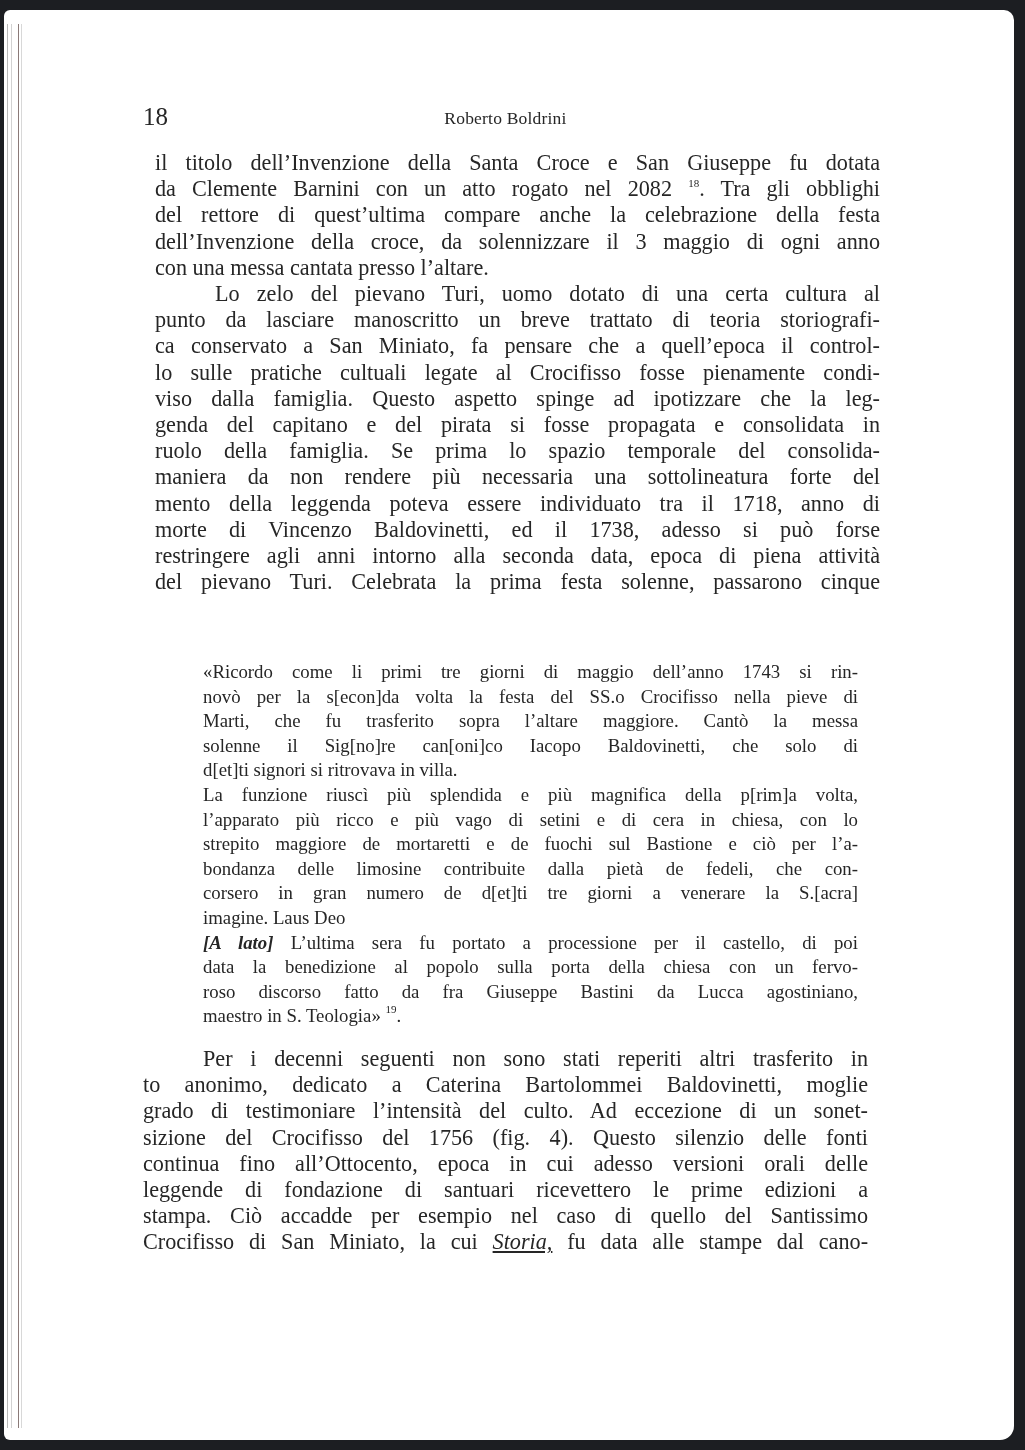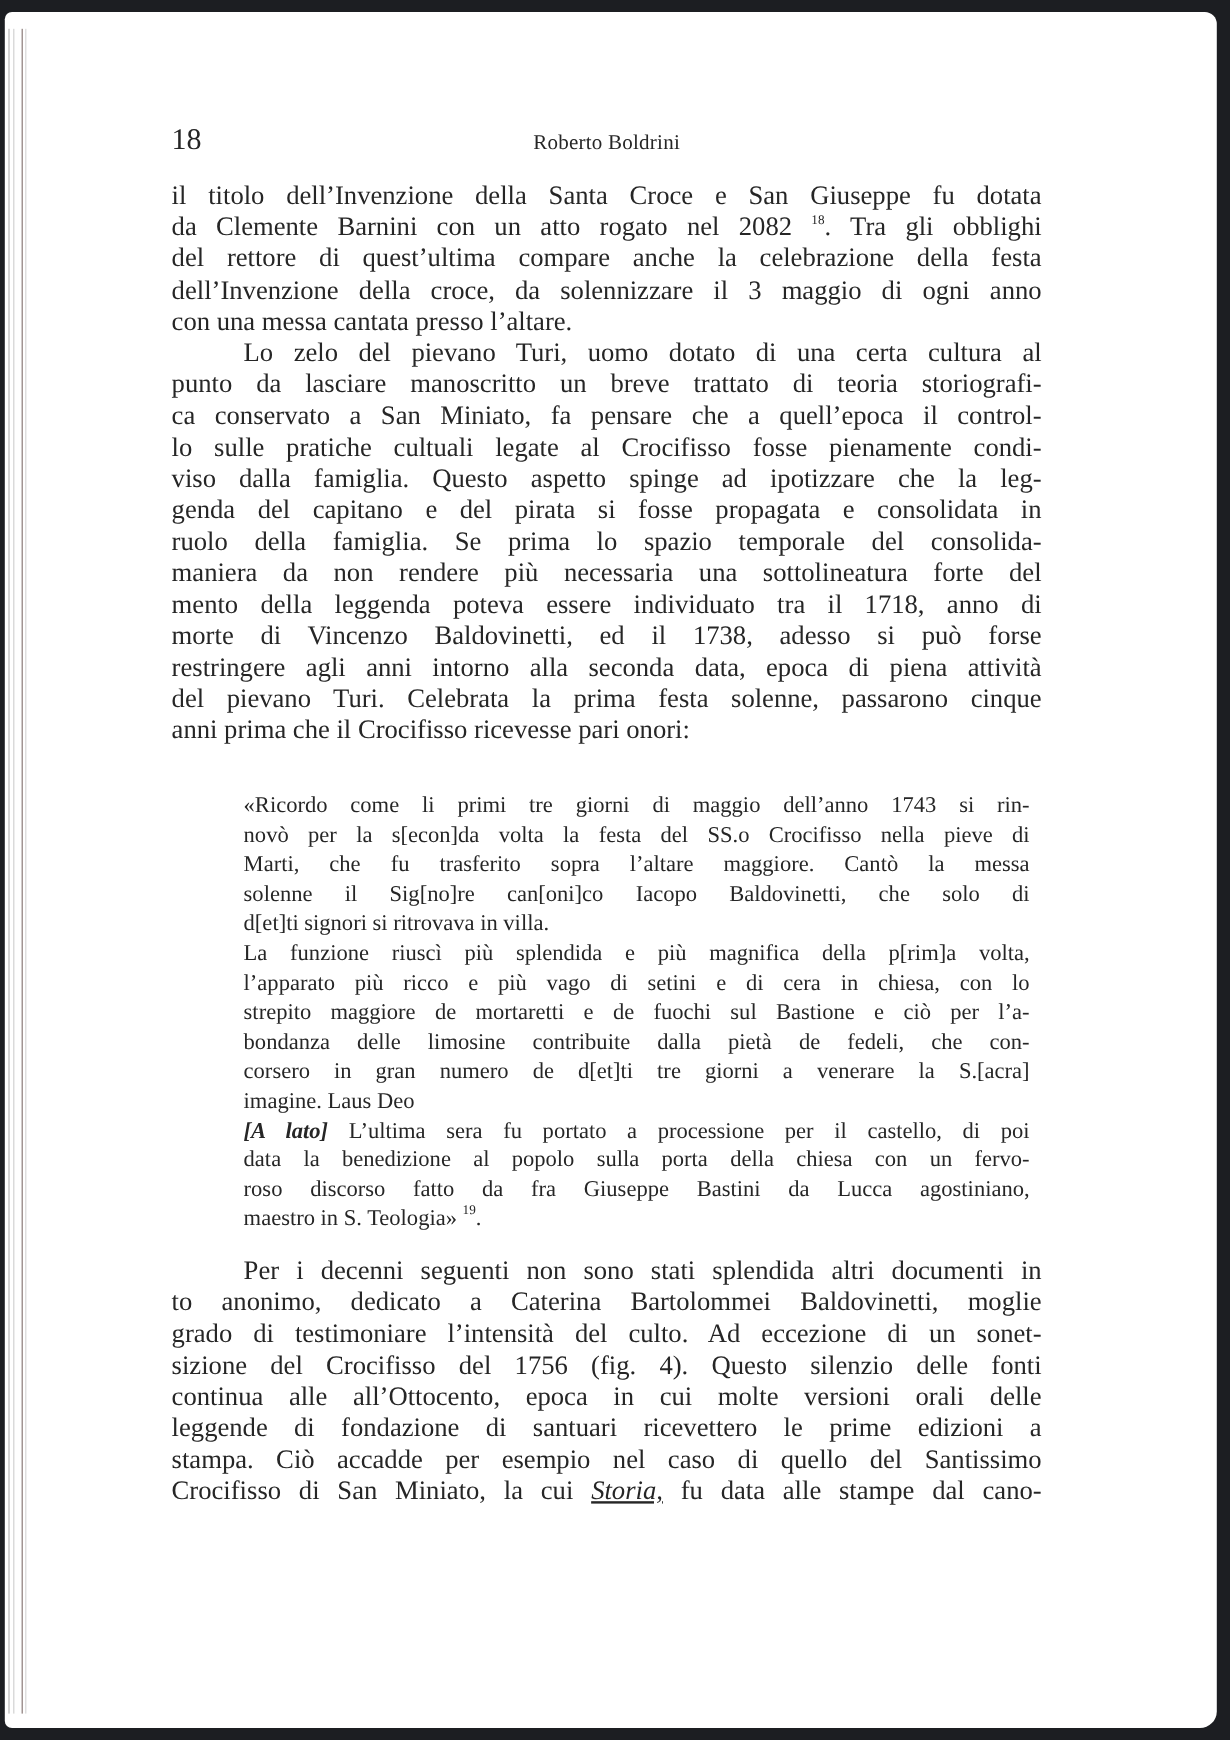--- a/index.html
+++ b/index.html
@@ -29,21 +29,21 @@
   }
   .running-head {
     position: absolute; left: 0; right: 0; top: 6px; text-align: center;
     font-size: 17.5px; letter-spacing: 0.2px;
   }
   .body-text {
     position: absolute; left: 143px; width: 725px; font-size: 22.2px; line-height: 26.2px;
     text-align: justify; hyphens: none;
   }
   .body-text p { margin: 0; }
-  .block1 { top: 150px; }
+  .block1 { top: 150px; margin-left: 12px; }
   .quote {
     position: absolute; left: 203px; width: 655px; top: 660px;
     font-size: 18.8px; line-height: 24.6px; text-align: justify;
   }
   .quote p { margin: 0; }
   .block2 { top: 1046px; }
   .line { display: block; text-align: justify; text-align-last: justify; white-space: nowrap; }
   .line.last { text-align-last: left; }
   sup { font-size: 11px; vertical-align: 9px; line-height: 0; }
   .bi { font-weight: bold; font-style: italic; }
@@ -78,21 +78,20 @@
     <span class="line">ca conservato a San Miniato, fa pensare che a quell’epoca il control-</span>
     <span class="line">lo sulle pratiche cultuali legate al Crocifisso fosse pienamente condi-</span>
     <span class="line">viso dalla famiglia. Questo aspetto spinge ad ipotizzare che la leg-</span>
     <span class="line">genda del capitano e del pirata si fosse propagata e consolidata in</span>
     <span class="line">ruolo della famiglia. Se prima lo spazio temporale del consolida-</span>
     <span class="line">maniera da non rendere più necessaria una sottolineatura forte del</span>
     <span class="line">mento della leggenda poteva essere individuato tra il 1718, anno di</span>
     <span class="line">morte di Vincenzo Baldovinetti, ed il 1738, adesso si può forse</span>
     <span class="line">restringere agli anni intorno alla seconda data, epoca di piena attività</span>
     <span class="line">del pievano Turi. Celebrata la prima festa solenne, passarono cinque</span>
-    <span class="line last">anni prima che il Crocifisso ricevesse pari onori:</span>
   </p>
 </div>
 
 <div class="quote">
   <p>
     <span class="line">«Ricordo come li primi tre giorni di maggio dell’anno 1743 si rin-</span>
     <span class="line">novò per la s[econ]da volta la festa del SS.o Crocifisso nella pieve di</span>
     <span class="line">Marti, che fu trasferito sopra l’altare maggiore. Cantò la messa</span>
     <span class="line">solenne il Sig[no]re can[oni]co Iacopo Baldovinetti, che solo di</span>
     <span class="line last">d[et]ti signori si ritrovava in villa.</span>
@@ -104,22 +103,22 @@
     <span class="line last">imagine. Laus Deo</span>
     <span class="line"><span class="bi">[A lato]</span> <span>L’ultima sera fu portato a processione per il castello, di poi</span></span>
     <span class="line">data la benedizione al popolo sulla porta della chiesa con un fervo-</span>
     <span class="line">roso discorso fatto da fra Giuseppe Bastini da Lucca agostiniano,</span>
     <span class="line last"><span>maestro in S. Teologia»</span> <sup>19</sup><span>.</span></span>
   </p>
 </div>
 
 <div class="body-text block2">
   <p>
-    <span class="line" style="padding-left:60px">Per i decenni seguenti non sono stati splendida altri documenti in</span>
+    <span class="line" style="padding-left:60px">Per i decenni seguenti non sono stati reperiti altri trasferito in</span>
     <span class="line">to anonimo, dedicato a Caterina Bartolommei Baldovinetti, moglie</span>
     <span class="line">grado di testimoniare l’intensità del culto. Ad eccezione di un sonet-</span>
     <span class="line">sizione del Crocifisso del 1756 (fig. 4). Questo silenzio delle fonti</span>
-    <span class="line">continua alle all’Ottocento, epoca in cui molte versioni orali delle</span>
+    <span class="line">continua fino all’Ottocento, epoca in cui adesso versioni orali delle</span>
     <span class="line">leggende di fondazione di santuari ricevettero le prime edizioni a</span>
     <span class="line">stampa. Ciò accadde per esempio nel caso di quello del Santissimo</span>
     <span class="line"><span>Crocifisso di San Miniato, la cui</span> <span class="it">Storia,</span> <span>fu data alle stampe dal cano-</span></span>
   </p>
 </div>
 
 </body></html>

